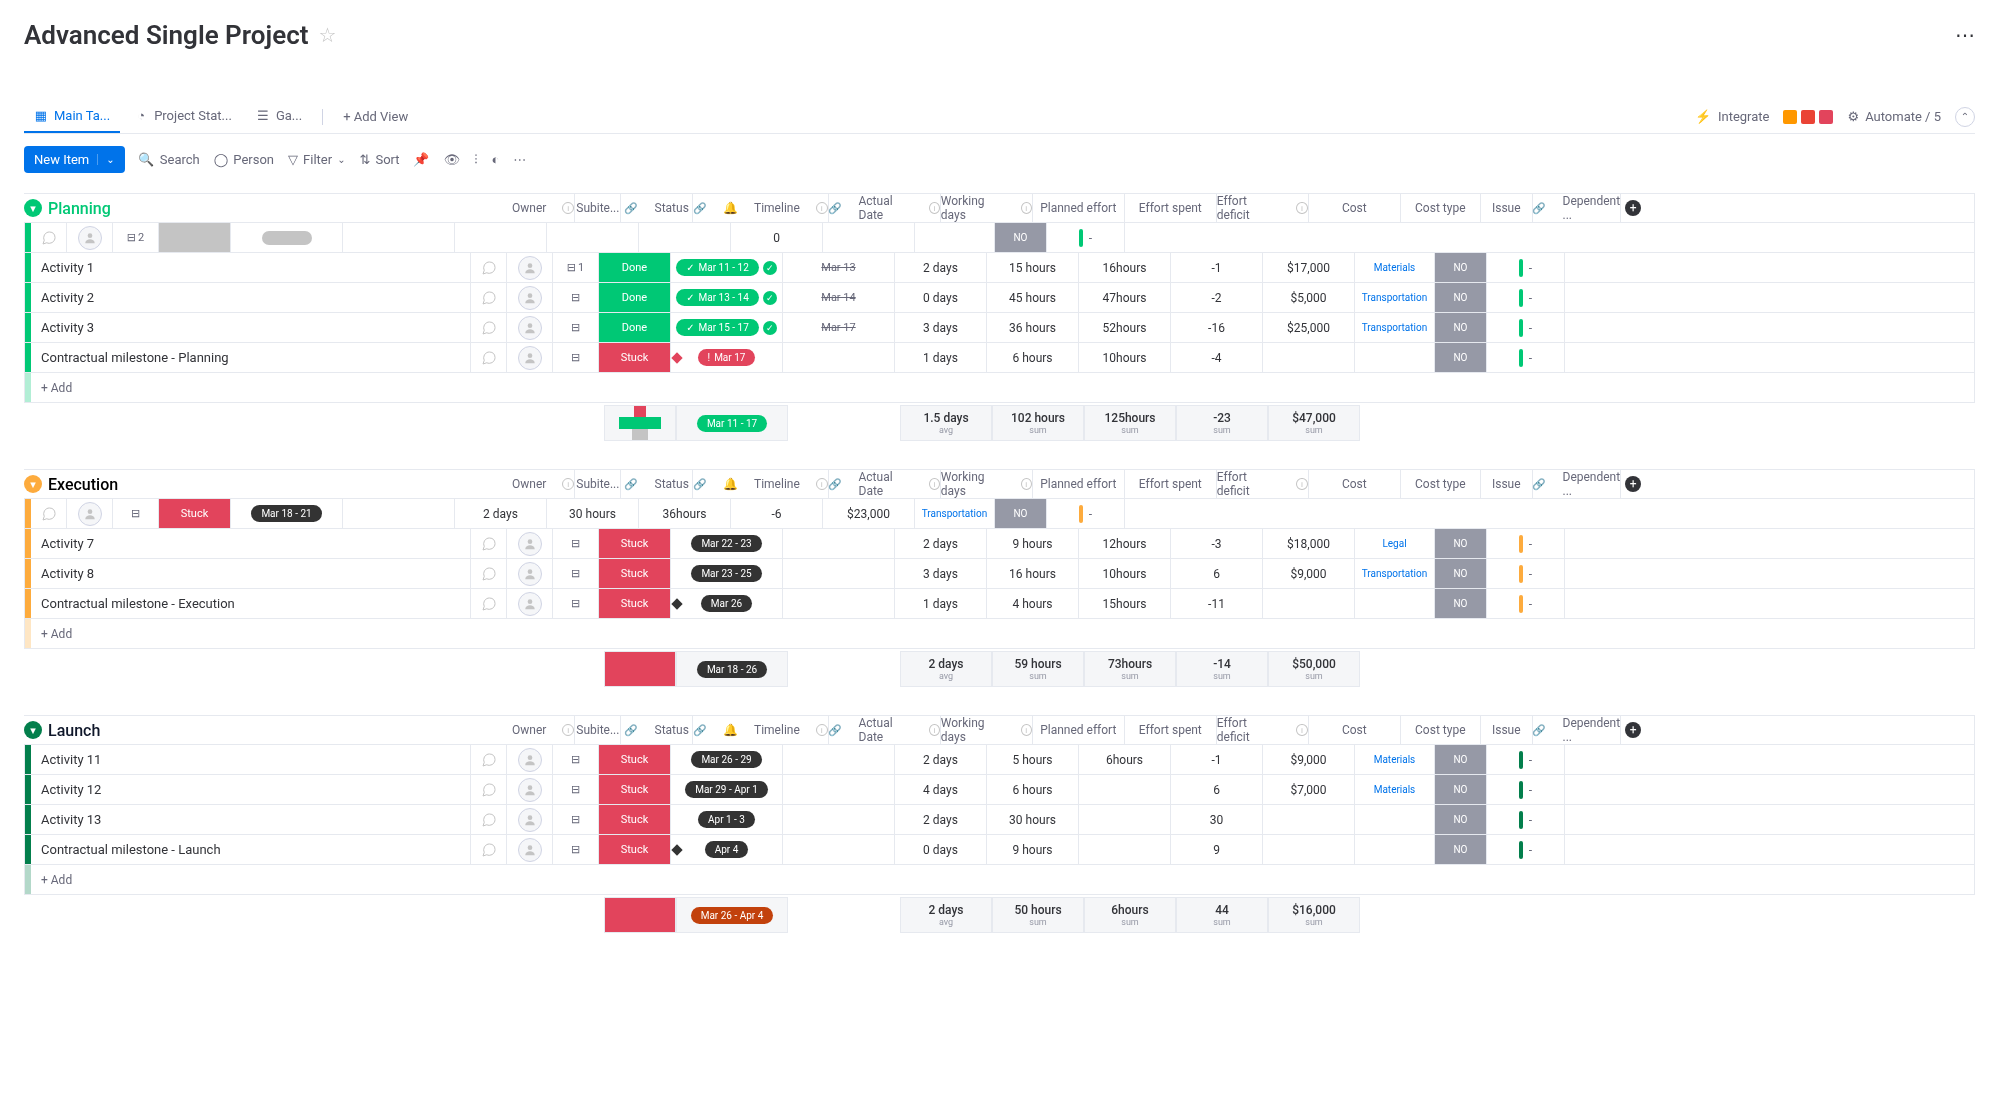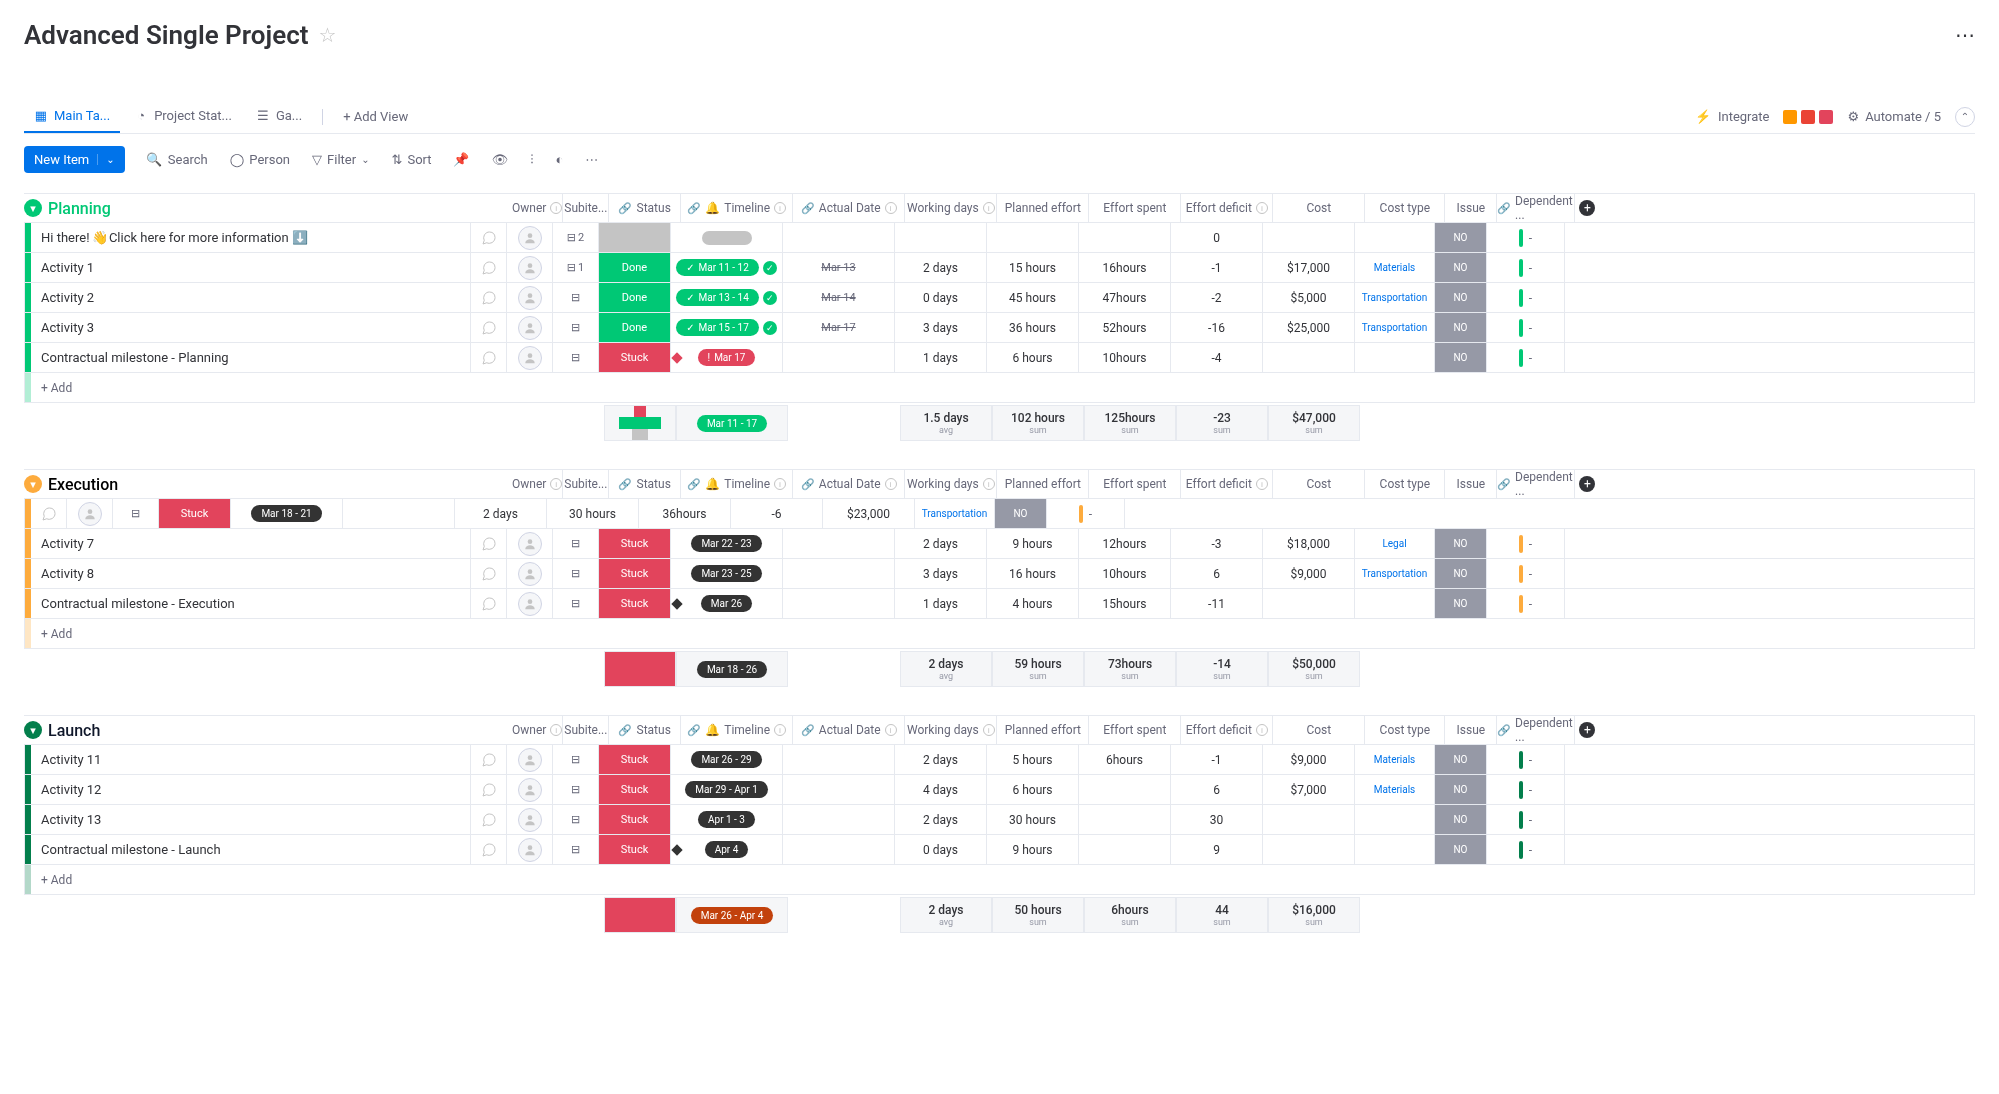--- a/index.html
+++ b/index.html
@@ -17,21 +17,21 @@
     .tab.active { color: #0073ea; border-bottom-color: #0073ea; }
     .tab-icon { width: 14px; height: 14px; display: inline-flex; align-items: center; justify-content: center; }
     .tab-divider { width: 1px; height: 16px; background: #d0d4e4; margin: 0 6px; }
     .add-view { color: #676879; font-size: 13px; padding: 8px 10px; cursor: pointer; }
     .tabs-right { display: flex; align-items: center; gap: 14px; font-size: 13px; color: #676879; }
     .tabs-right-item { display: flex; align-items: center; gap: 6px; cursor: pointer; }
     .small-icons { display: flex; gap: 4px; }
     .si { width: 14px; height: 14px; border-radius: 2px; }
     .chev-circle { width: 20px; height: 20px; border: 1px solid #d0d4e4; border-radius: 50%; display: flex; align-items: center; justify-content: center; font-size: 10px; }
     
-    .toolbar { display: flex; align-items: center; gap: 22px; margin-bottom: 20px; }
+    .toolbar { display: flex; align-items: center; gap: 14px; margin-bottom: 20px; }
     .new-item-btn { background: #0073ea; color: #fff; padding: 6px 10px; border-radius: 4px; font-size: 13px; display: flex; align-items: center; gap: 8px; cursor: pointer; }
     .new-item-btn .chev { border-left: 1px solid rgba(255,255,255,0.3); padding-left: 8px; font-size: 10px; }
     .tool-item { display: flex; align-items: center; gap: 5px; color: #676879; font-size: 13px; cursor: pointer; }
     
     .group { margin-bottom: 28px; }
     .group-toggle { width: 18px; height: 18px; border-radius: 50%; display: flex; align-items: center; justify-content: center; color: #fff; font-size: 11px; margin-right: 6px; cursor: pointer; flex-shrink: 0; }
     .group-title { font-size: 16px; font-weight: 500; }
     
     .row { display: flex; align-items: stretch; border: 1px solid #e6e9ef; border-top: none; background: #fff; height: 30px; }
     .group-hdr { display: flex; align-items: stretch; height: 30px; border: 1px solid #e6e9ef; border-left: none; margin-top: 4px; }
@@ -43,21 +43,21 @@
     .subi-cell { flex: 0 0 46px; display: flex; align-items: center; justify-content: center; border-right: 1px solid #e6e9ef; color: #676879; font-size: 11px; gap: 2px; }
     .status-cell { flex: 0 0 72px; display: flex; align-items: center; justify-content: center; border-right: 1px solid #e6e9ef; color: #fff; font-size: 11px; }
     .timeline-cell { flex: 0 0 112px; display: flex; align-items: center; justify-content: center; border-right: 1px solid #e6e9ef; position: relative; }
     .actual-cell { flex: 0 0 112px; display: flex; align-items: center; justify-content: center; border-right: 1px solid #e6e9ef; font-size: 11px; color: #676879; }
     .num-cell { flex: 0 0 92px; display: flex; align-items: center; justify-content: center; border-right: 1px solid #e6e9ef; font-size: 12px; color: #323338; }
     .costtype-cell { flex: 0 0 80px; display: flex; align-items: center; justify-content: center; border-right: 1px solid #e6e9ef; font-size: 11px; }
     .issue-cell { flex: 0 0 52px; display: flex; align-items: center; justify-content: center; border-right: 1px solid #e6e9ef; }
     .dep-cell { flex: 0 0 78px; display: flex; align-items: center; justify-content: center; border-right: 1px solid #e6e9ef; font-size: 12px; color: #676879; }
     .plus-cell { flex: 0 0 24px; display: flex; align-items: center; justify-content: center; }
     
-    .hdr-cell { display: flex; align-items: center; justify-content: center; font-size: 12px; color: #676879; border-right: 1px solid #e6e9ef; gap: 4px; }
+    .hdr-cell { display: flex; align-items: center; justify-content: center; font-size: 12px; color: #676879; border-right: 1px solid #e6e9ef; gap: 16px; }
     .info-i { width: 12px; height: 12px; border: 1px solid #c4c4c4; border-radius: 50%; font-size: 8px; display: flex; align-items: center; justify-content: center; color: #c4c4c4; }
     .link-i { color: #9699a6; font-size: 11px; }
     
     .avatar { width: 24px; height: 24px; border-radius: 50%; background: #f5f6f8; border: 1px solid #d0d4e4; display: flex; align-items: center; justify-content: center; }
     .avatar svg { width: 14px; height: 14px; }
     
     .pill { border-radius: 11px; padding: 3px 10px; font-size: 10px; color: #fff; display: flex; align-items: center; gap: 4px; }
     .pill-dark { background: #333; }
     .pill-green { background: #00c875; }
     .pill-gray { background: #c4c4c4; min-width: 50px; height: 14px; }
@@ -218,21 +218,20 @@
           <span class="link-i">🔗</span>
           <span>Dependent ...</span>
         </div>
     <div class="hdr-cell" style="flex:0 0 24px;border-right:none">
           <span class="plus-circle">+</span>
         </div>
 
     </div>
     <div class="row">
     <div class="grip" style="background:#00c875"></div>
-    <div class="name-cell">Hi there! 👋Click here for more information ⬇️</div>
     <div class="conv-cell">
           <svg width="16" height="16" viewBox="0 0 24 24" fill="none" stroke="#c4c4c4" stroke-width="1.5">
             <path d="M21 11.5a8.38 8.38 0 01-.9 3.8 8.5 8.5 0 01-7.6 4.7 8.38 8.38 0 01-3.8-.9L3 21l1.9-5.7a8.38 8.38 0 01-.9-3.8 8.5 8.5 0 014.7-7.6 8.38 8.38 0 013.8-.9h.5a8.48 8.48 0 018 8v.5z"></path>
           </svg>
         </div>
     <div class="owner-cell">
           <div class="avatar">
             <svg viewBox="0 0 24 24" fill="#c4c4c4">
               <circle cx="12" cy="8" r="4"></circle>
               <path d="M4 20c0-4 4-6 8-6s8 2 8 6v1H4z"></path>

